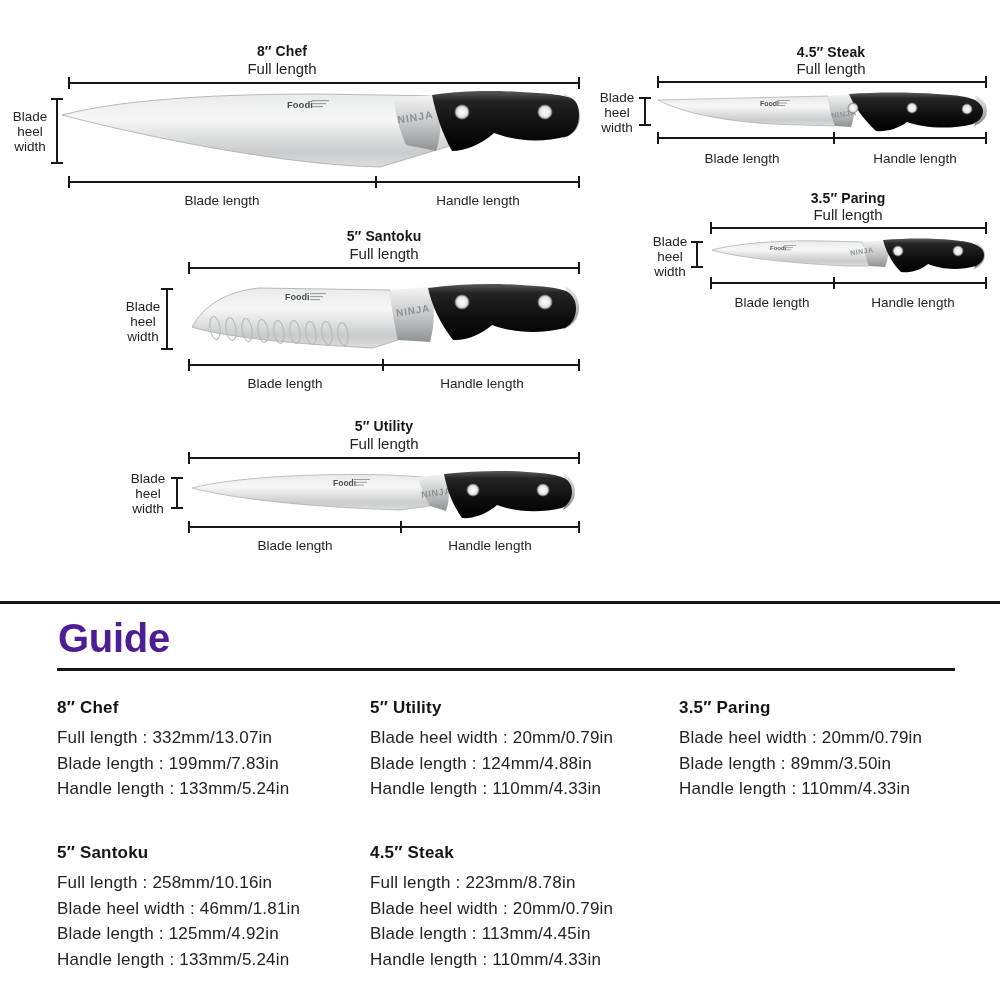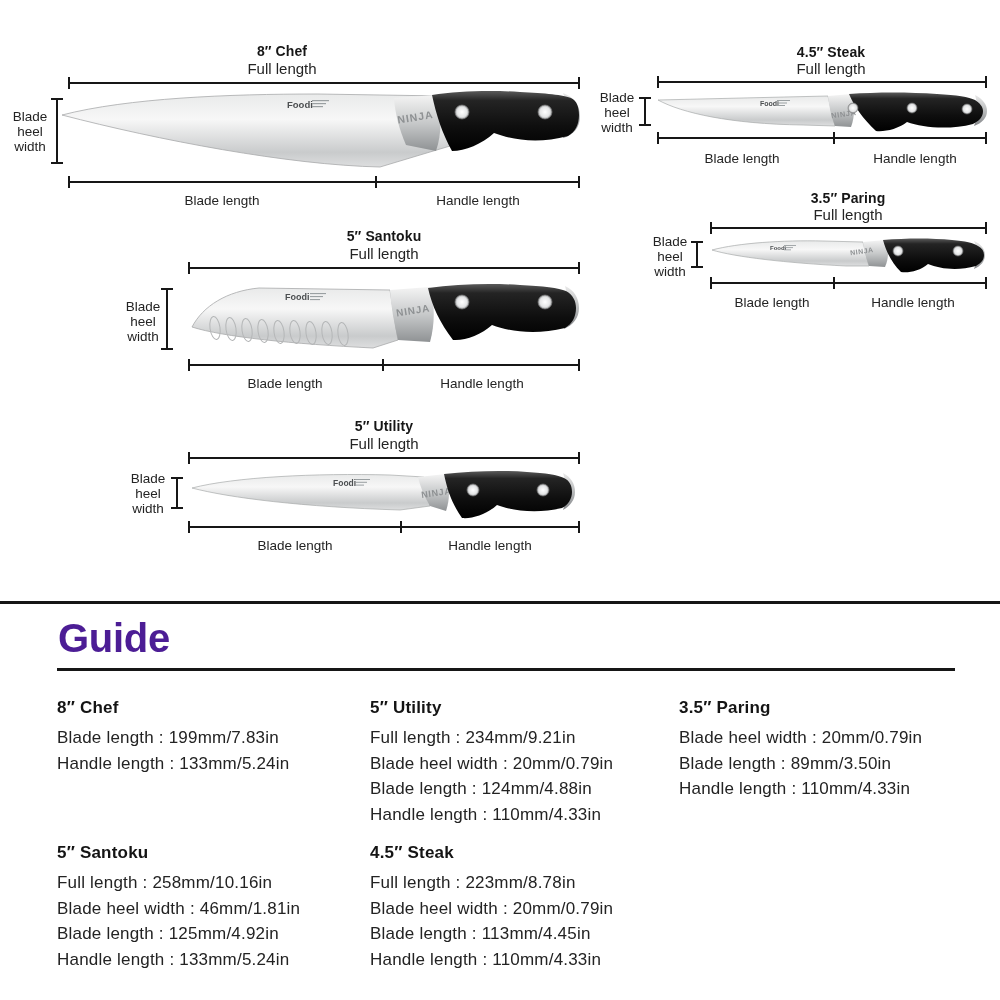--- a/index.html
+++ b/index.html
@@ -293,27 +293,27 @@
   </div>
 
   
   <div style="display:contents">
     <div class="rule" style="left:0;top:601px;width:1000px;height:3px"></div>
     <div class="gh" style="left:58px;top:616px">Guide</div>
     <div class="rule" style="left:57px;top:668px;width:898px;height:3px"></div>
 
     <div class="entry" style="left:57px;top:698px">
       <h3>8″ Chef</h3>
+      <p>Full length : 332mm/13.07in</p>
       <p>Blade length : 199mm/7.83in</p>
       <p>Handle length : 133mm/5.24in</p>
     </div>
 
     <div class="entry" style="left:370px;top:698px">
       <h3>5″ Utility</h3>
-      <p>Full length : 234mm/9.21in</p>
       <p>Blade heel width : 20mm/0.79in</p>
       <p>Blade length : 124mm/4.88in</p>
       <p>Handle length : 110mm/4.33in</p>
     </div>
 
     <div class="entry" style="left:679px;top:698px">
       <h3>3.5″ Paring</h3>
       <p>Blade heel width : 20mm/0.79in</p>
       <p>Blade length : 89mm/3.50in</p>
       <p>Handle length : 110mm/4.33in</p>

